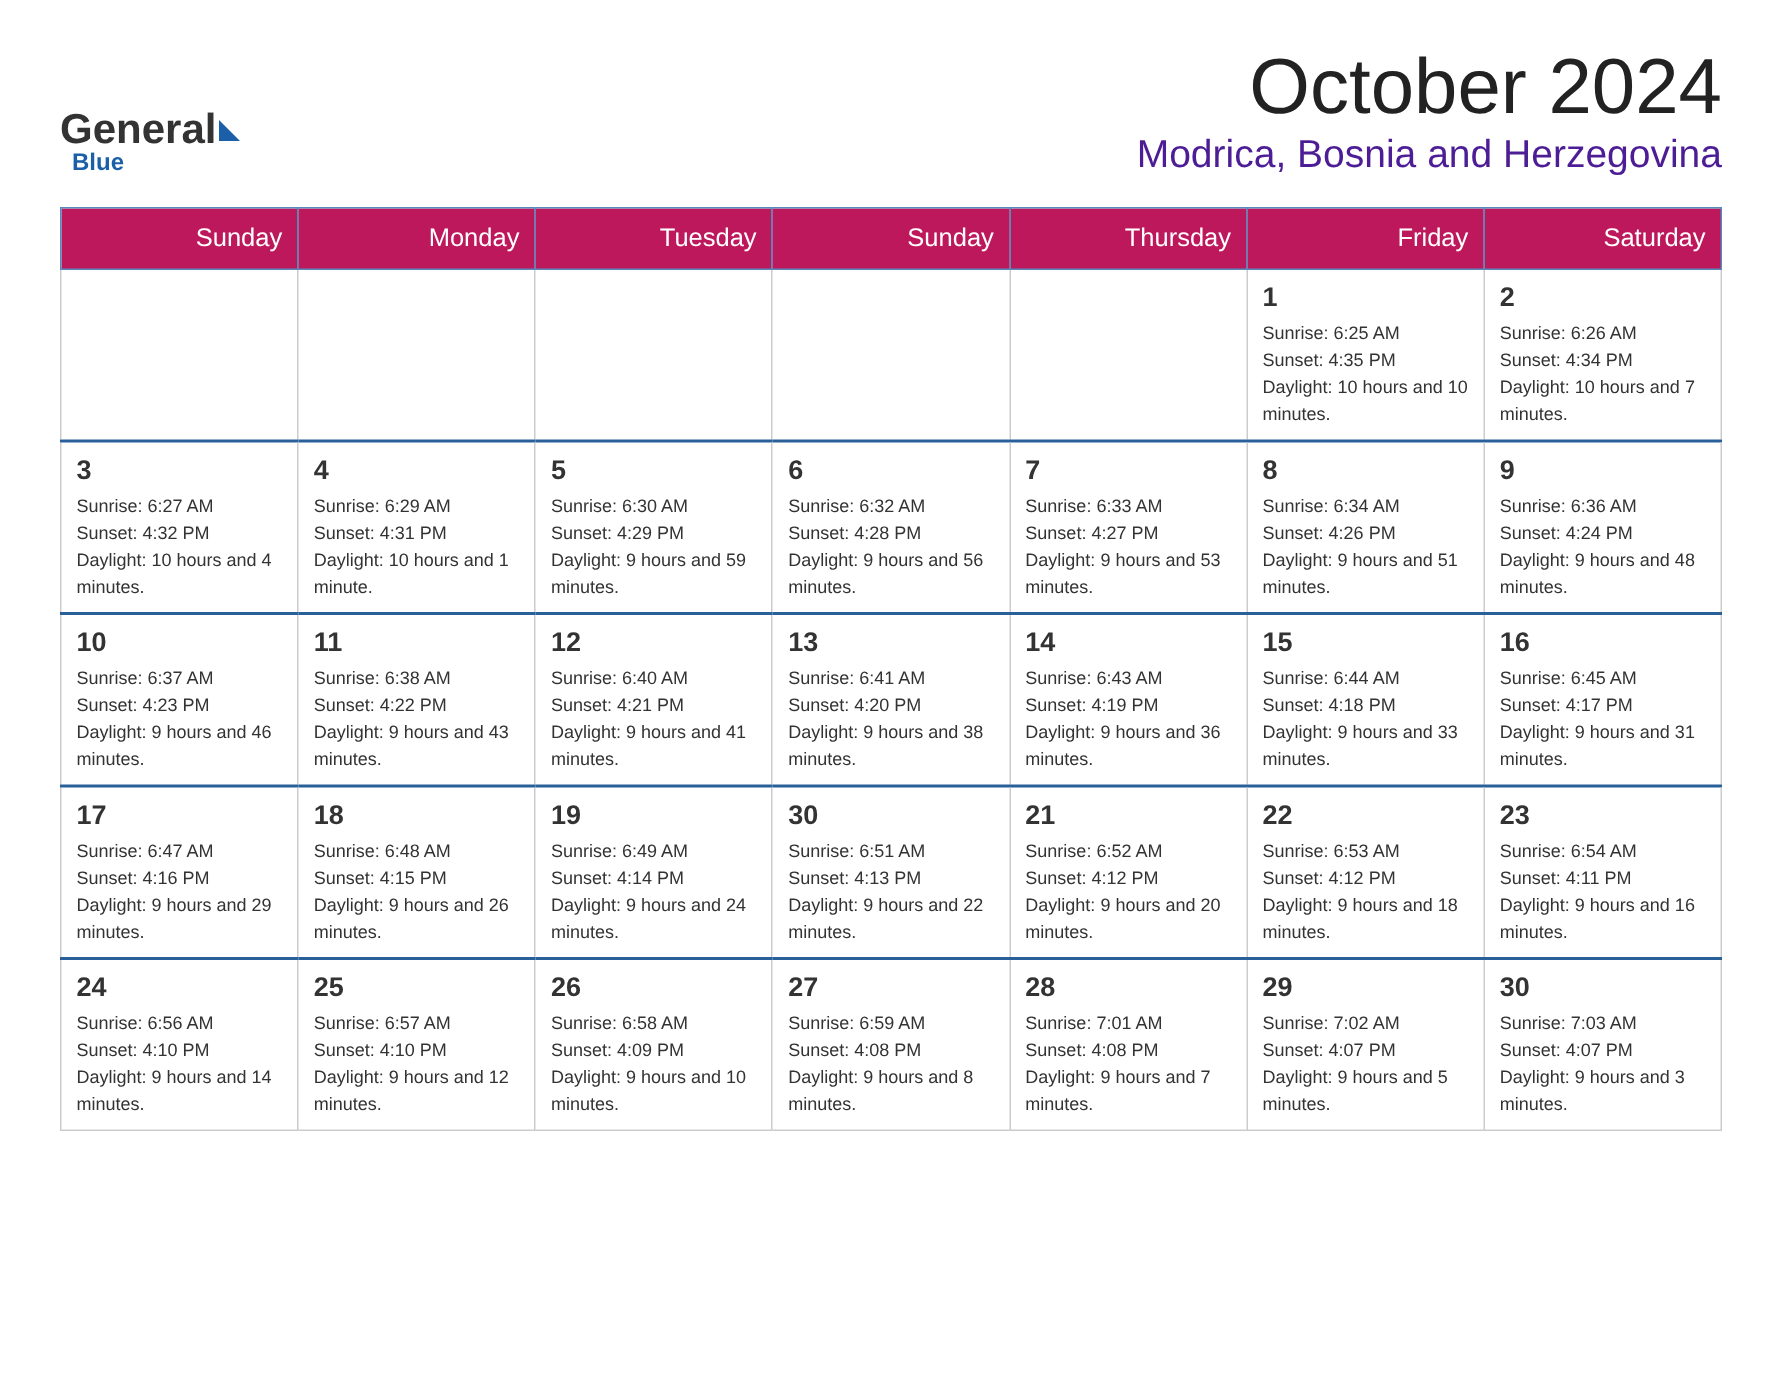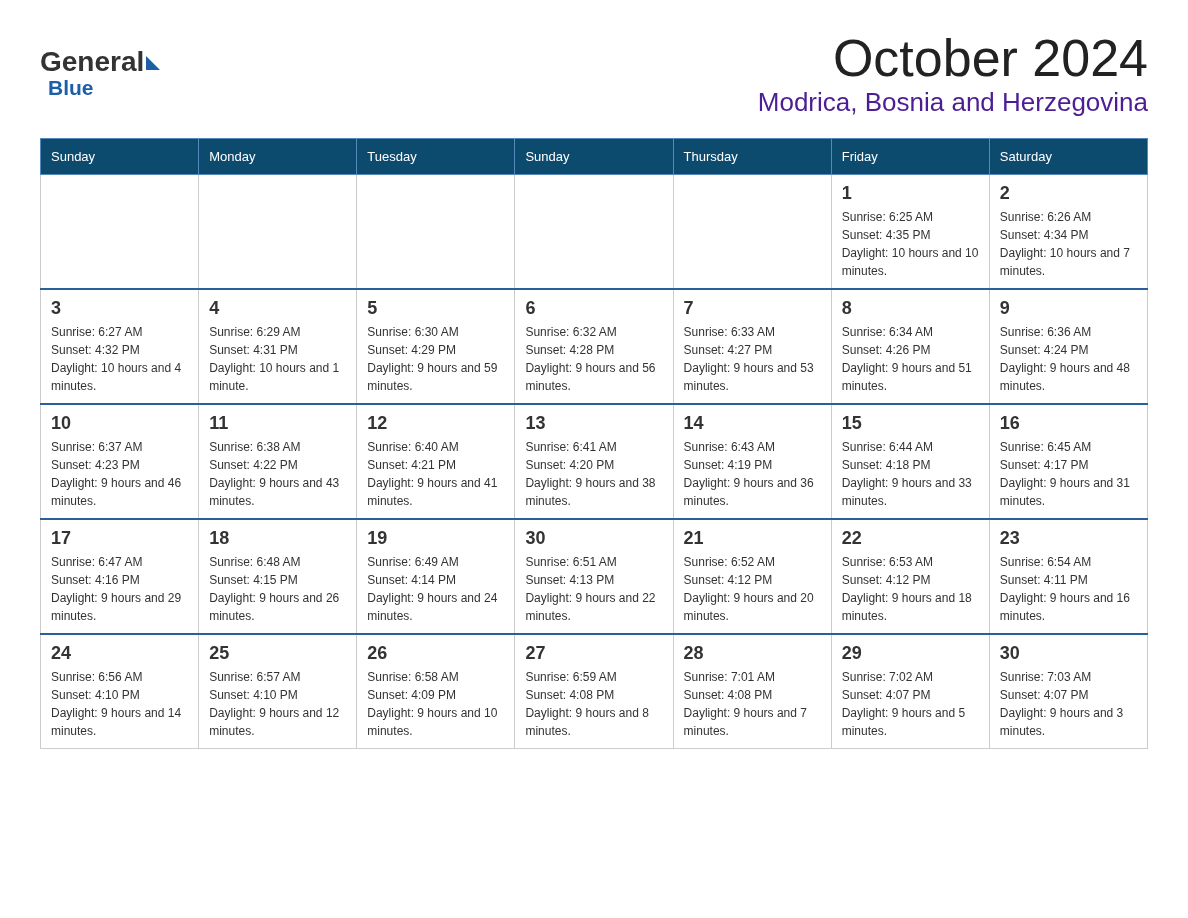--- a/index.html
+++ b/index.html
@@ -6,21 +6,21 @@
     body {
       font-family: Arial, sans-serif;
       background: #fff;
       padding: 30px 40px;
       width: 1188px;
       min-height: 918px;
     }
     .header-area {
       display: flex;
       justify-content: space-between;
-      align-items: center;
+      align-items: flex-end;
       margin-bottom: 20px;
     }
     .logo-area {
       display: flex;
       flex-direction: column;
       align-items: flex-start;
     }
     .logo-text {
       display: flex;
       align-items: center;
@@ -34,21 +34,21 @@
       width: 0;
       height: 0;
       border-left: 14px solid #1a5fa8;
       border-top: 14px solid transparent;
       border-bottom: 0px solid transparent;
       margin-left: 2px;
       margin-top: 2px;
     }
     .logo-underline {
       color: #1a5fa8;
-      font-size: 21px;
+      font-size: 16px;
       font-weight: bold;
       margin-left: 4px;
     }
     .title-area {
       text-align: right;
     }
     .month-title {
       font-size: 52px;
       font-weight: 400;
       color: #222;
@@ -58,25 +58,25 @@
       font-size: 26px;
       color: #4c1d95;
       font-weight: 400;
     }
     .calendar-table {
       width: 100%;
       border-collapse: collapse;
       border: 1px solid #aaa;
     }
     .calendar-table th {
-      background-color: #0c4a6e;
+      background-color: #be185d;
       color: #fff;
-      text-align: left;
+      text-align: right;
       padding: 10px 10px;
-      font-size: 13px;
+      font-size: 17px;
       font-weight: 500;
       border: 1px solid #5588bb;
     }
     .calendar-table td {
       vertical-align: top;
       padding: 8px 10px;
       border: 1px solid #ccc;
       width: calc(100% / 7);
       min-height: 100px;
     }

